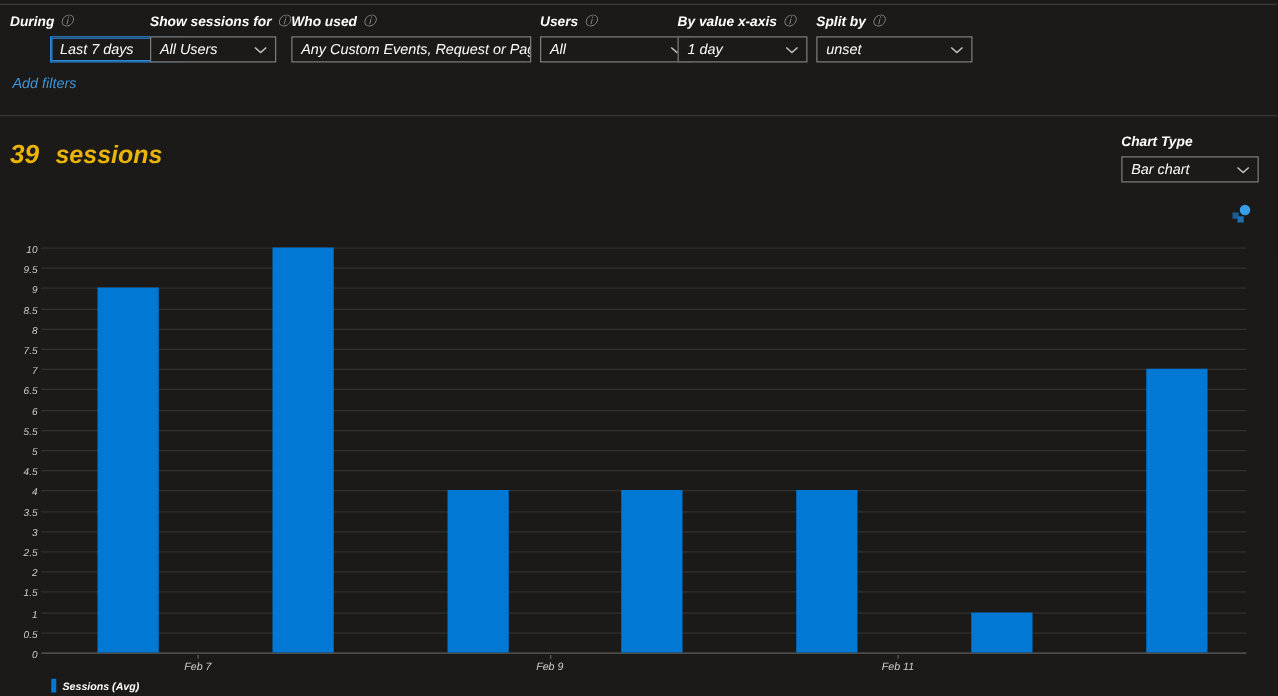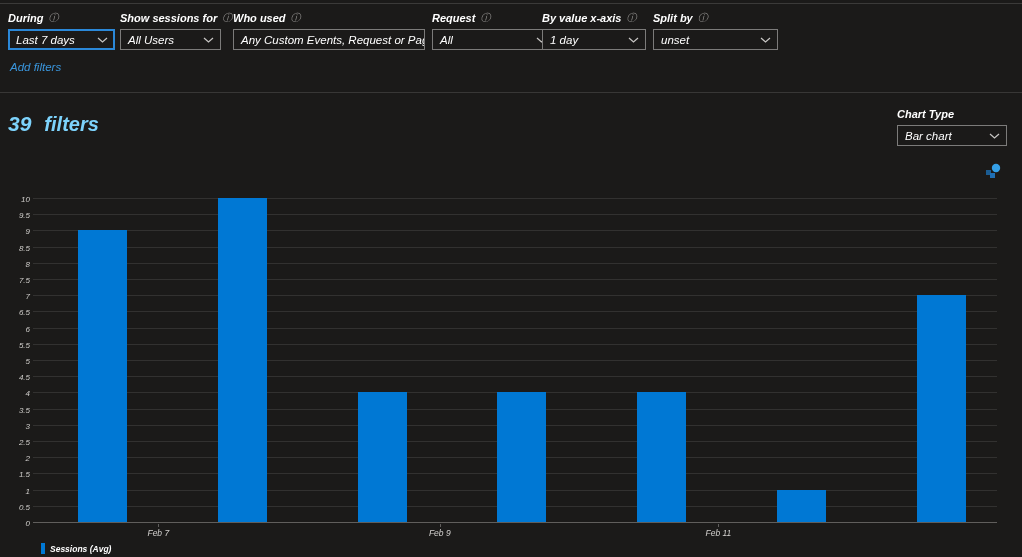--- a/index.html
+++ b/index.html
@@ -16,27 +16,27 @@
   .g1{left:120px} .g1 .dd{width:101px}
   .g2{left:233px} .g2 .dd{width:192px}
   .g3{left:432px} .g3 .dd{width:122px}
   .g4{left:542px} .g4 .dd{width:104px}
   .g5{left:653px} .g5 .dd{width:125px}
   .flabel { display:flex; align-items:center; gap:5px; font-size:11px; font-weight:bold; color:#ffffff; height:12px; }
   .info { font-size:10px; color:#979593; font-weight:normal; line-height:1; cursor:default; }
   .dd { margin-top:5px; height:21px; border:1px solid #7c7b7a; background:#1b1a19; color:#ffffff;
         font-size:11.5px; display:flex; align-items:center; justify-content:space-between;
         padding:0 6px 0 7px; cursor:pointer; white-space:nowrap; overflow:hidden; }
-  .dd.focused { border-color:#2b88d8; box-shadow:0 0 0 1px #2b88d8 inset; }
+  .dd.focused { border-color:#2b88d8; box-shadow:0 0 0 1px #2b88d8 inset;margin-left:32px; }
   .chev { flex:0 0 auto; margin-left:6px; display:flex; align-items:center; }
 
   .add-filters { position:absolute; left:10px; top:61px; font-size:11.5px; color:#3a96dd; cursor:pointer; text-decoration:none; }
 
   
-  .title-row { position:absolute; left:8px; top:112px; color:#7dd3fc; font-weight:bold; display:flex; align-items:baseline; }
+  .title-row { position:absolute; left:8px; top:112px; color:#eab308; font-weight:bold; display:flex; align-items:baseline; }
   .title-row .tval { font-size:21px; }
   .title-row .tlab { font-size:20px; margin-left:13px; }
 
   .chart-type { position:absolute; left:897px; top:108px; }
   .chart-type .flabel { color:#ffffff; }
   .chart-type .dd { width:110px; }
 
   .scatter-btn { position:absolute; left:982px; top:162px; width:22px; height:20px; background:none; border:none; cursor:pointer; padding:0; }
 
   
@@ -95,21 +95,21 @@
       <span class="info">ⓘ</span>
     </div>
     <div class="dd">
       <span>Any Custom Events, Request or Page View</span>
 
     </div>
   </div>
 
   <div class="filter-group g3">
     <div class="flabel">
-      <span>Request</span>
+      <span>Users</span>
       <span class="info">ⓘ</span>
     </div>
     <div class="dd">
       <span>All</span>
       <span class="chev">
           <svg width="11" height="6" viewBox="0 0 11 6">
             <path d="M1 1 L5.5 5 L10 1" stroke="#c8c6c4" stroke-width="1.2" fill="none"></path>
           </svg>
         </span>
     </div>
@@ -144,21 +144,21 @@
         </span>
     </div>
   </div>
 
   <a class="add-filters">Add filters</a>
 
   <div class="divider"></div>
 
   <div class="title-row">
     <span class="tval">39</span>
-    <span class="tlab">filters</span>
+    <span class="tlab">sessions</span>
   </div>
 
   <div class="chart-type">
     <div class="flabel">
       <span>Chart Type</span>
     </div>
     <div class="dd">
       <span>Bar chart</span>
       <span class="chev">
           <svg width="11" height="6" viewBox="0 0 11 6">

